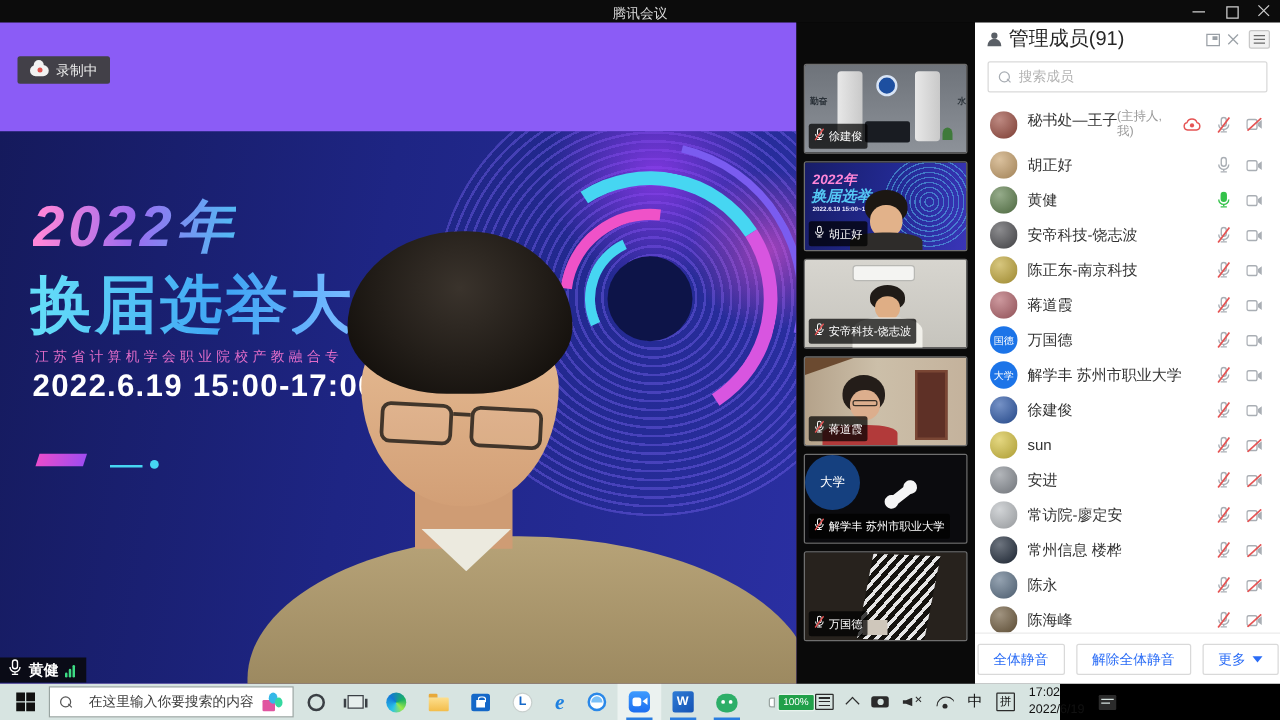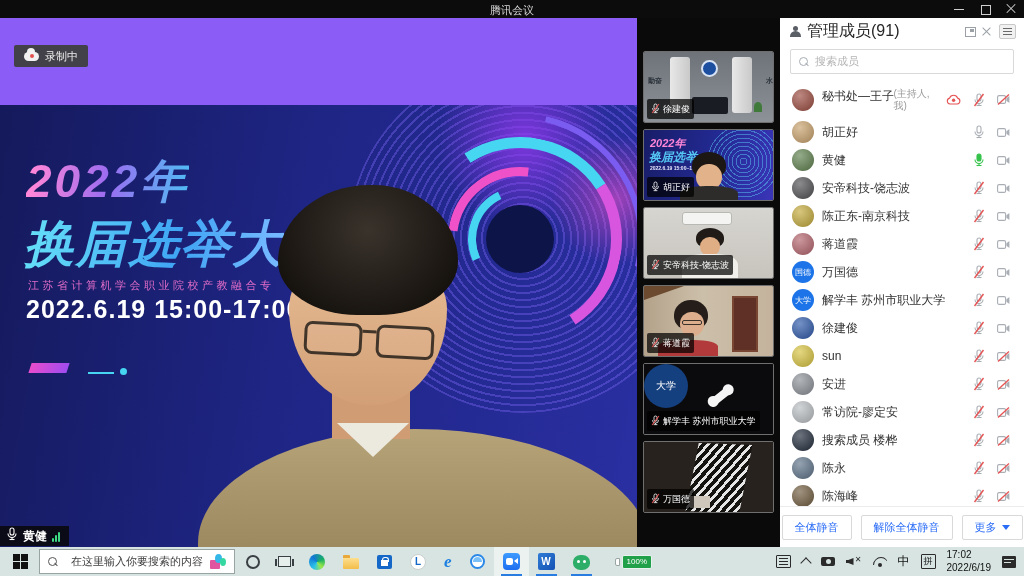--- a/index.html
+++ b/index.html
@@ -46,21 +46,21 @@
 #arc3{left:468px;top:82px;width:104px;height:104px;border-width:8px;border-left-color:#46d6f2;transform:rotate(20deg)}
 #arc4{left:392px;top:8px;width:252px;height:252px;border-width:6px;border-top-color:#7a5cf0;transform:rotate(58deg)}
 #ringcore{left:486px;top:100px;width:68px;height:68px;border-radius:50%;background:#0d1448}
 #deco-bar{left:30px;top:258px;width:38px;height:10px;background:linear-gradient(90deg,#e84ccc,#a04cf0);transform:skewX(-18deg)}
 #deco-line{left:88px;top:267px;width:26px;height:2px;background:#46d6f2}
 #deco-dot{left:120px;top:263px;width:7px;height:7px;border-radius:50%;background:#46d6f2}
 
 #b1{left:26px;top:46px;font-size:46px;font-weight:bold;font-style:italic;letter-spacing:3px;
   background:linear-gradient(95deg,#ff86d8 5%,#9b6cf0 50%,#55b6f4 95%);
   -webkit-background-clip:text;background-clip:text;color:transparent}
-#b2{left:24px;top:106px;font-size:50px;font-weight:bold;font-style:italic;letter-spacing:2px;
+#b2{left:24px;top:106px;font-size:50px;font-weight:bold;letter-spacing:2px;
   background:linear-gradient(95deg,#63dcf8 5%,#3fa4f4 60%,#74b8ff 95%);
   -webkit-background-clip:text;background-clip:text;color:transparent}
 #b3{left:28px;top:173px;font-size:11px;color:#e06cc8;letter-spacing:3.5px;white-space:nowrap}
 #b4{left:26px;top:190px;font-size:25px;color:#fff;font-weight:bold;letter-spacing:1px}
 
 .p-hair{left:278px;top:80px;width:180px;height:130px;z-index:12;
   background:radial-gradient(ellipse at 50% 35%,#3a332c,#16120e 78%);
   border-radius:52% 48% 45% 45%/60% 60% 42% 42%}
 .p-face{left:289px;top:142px;width:158px;height:158px;z-index:11;
   background:linear-gradient(#e8be96,#d29f76);border-radius:46% 54% 48% 52%/40% 40% 62% 62%}
@@ -168,21 +168,21 @@
 .mname{font-size:12px;color:#333;white-space:nowrap;overflow:hidden;max-width:128px}
 .msub{font-size:10px;color:#9a9a9a;line-height:1.2}
 .micons{margin-left:auto;display:flex;align-items:center;gap:12px}
 .micons span{display:flex;align-items:center}
 #p-footer{border-top:1px solid #ececec;height:41px;display:flex;align-items:center;justify-content:center;gap:9px}
 .pbtn{height:25px;padding:0 12px;border:1px solid #d9d9d9;border-radius:2px;background:#fff;
   color:#2a6cf6;font-size:11px;display:flex;align-items:center;gap:5px;cursor:default}
 .caret{width:0;height:0;border-left:4px solid transparent;border-right:4px solid transparent;border-top:5px solid #2a6cf6}
 
 
-#taskbar{position:absolute;left:0;bottom:0;width:1024px;height:29px;background:#d7e4e1;
+#taskbar{position:absolute;left:0;bottom:0;width:848px;height:29px;background:#d7e4e1;
   display:flex;align-items:center;padding:0 4px}
 .tb{position:relative;height:29px;display:flex;align-items:center;justify-content:center;padding:0 9px;flex:none}
 .tb.run::after{content:"";position:absolute;left:7px;right:7px;bottom:0;height:2px;background:#2a7de0}
 .tb.active{background:rgba(255,255,255,.5)}
 .winlogo{display:grid;grid-template-columns:7px 7px;grid-template-rows:7px 7px;gap:1px}
 .winlogo i{background:#111}
 #tb-search{width:196px;height:25px;background:#fff;border:1px solid #98a4a1;display:flex;
   align-items:center;gap:7px;padding:0 8px;margin:0 2px;flex:none}
 #tb-search .mag-ic::before{border-color:#555}#tb-search .mag-ic::after{background:#555}
 #tb-search span{font-size:11px;color:#3c3c3c;white-space:nowrap;flex:1}
@@ -719,21 +719,21 @@
                   <rect x="0.6" y="1.6" width="8" height="7.8" rx="1.5" fill="none" stroke="#a9aeb4" stroke-width="1.1"></rect>
                   <path d="M9.4 4.2 L12.4 2 V9 L9.4 6.8z" fill="#a9aeb4"></path>
                   <line x1="1" y1="10.5" x2="12" y2="0.5" stroke="#e55353" stroke-width="1.3"></line>
                 </svg>
               </span>
             </span>
           </div>
           <div class="mrow">
             <span class="avatar" style="background: radial-gradient(circle at 35% 30%, rgba(255, 255, 255, 0.35), rgba(0, 0, 0, 0.2)), rgb(31, 42, 58);"></span>
             <div class="mtext">
-              <span class="mname">搜索成员 楼桦</span>
+              <span class="mname">常州信息 楼桦</span>
             </div>
             <span class="micons">
               <span>
                 <svg width="12" height="14" viewBox="0 0 12 14">
                   <rect x="4" y="1" width="4" height="7" rx="2" fill="none" stroke="#a9aeb4" stroke-width="1.1"></rect>
                   <path d="M2 6.5 a4 4 0 0 0 8 0" fill="none" stroke="#a9aeb4" stroke-width="1.1"></path>
                   <line x1="6" y1="10.5" x2="6" y2="12" stroke="#a9aeb4" stroke-width="1.1"></line>
                   <line x1="3.5" y1="12.5" x2="8.5" y2="12.5" stroke="#a9aeb4" stroke-width="1.1"></line>
                   <line x1="1.5" y1="13" x2="10.5" y2="1" stroke="#e55353" stroke-width="1.4"></line>
                 </svg>

